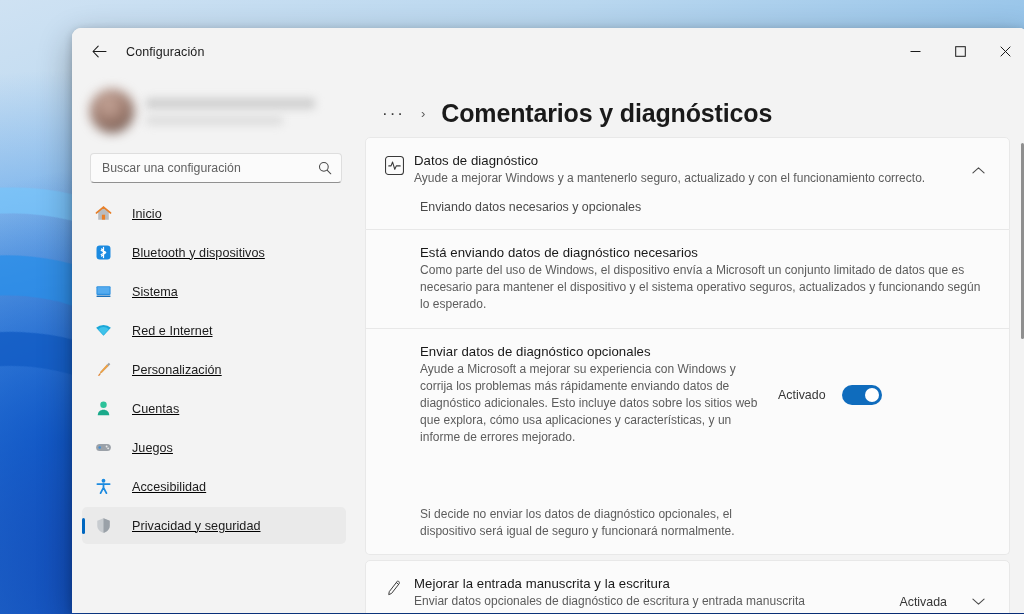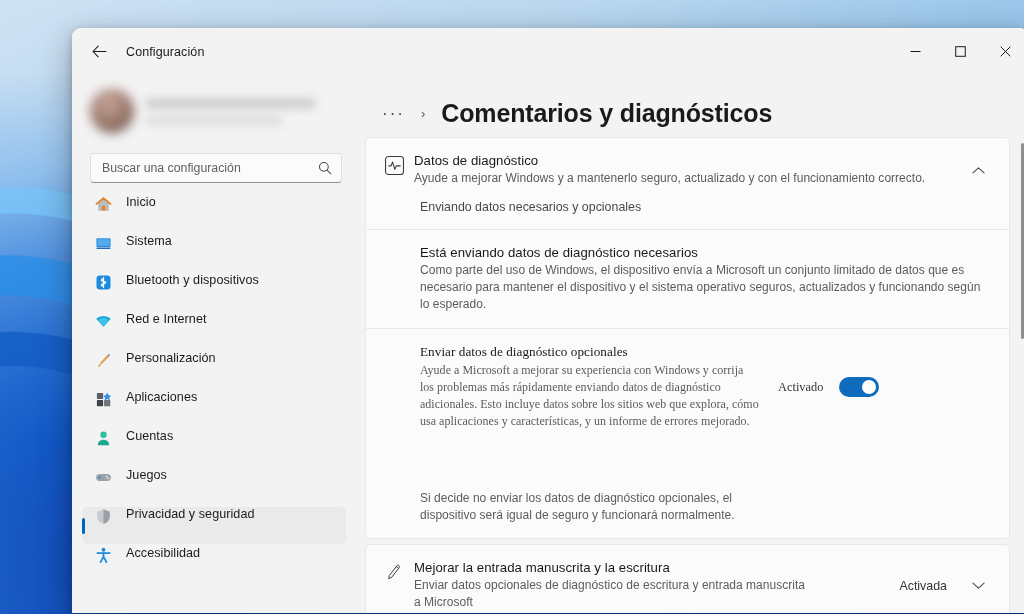--- a/index.html
+++ b/index.html
@@ -158,26 +158,27 @@
     margin-top: 12px;
     padding: 0 14px 0 10px;
     height: 440px;
     overflow: hidden;
     position: relative;
   }
   .navitem {
     position: relative;
     height: 37px;
     display: flex;
-    align-items: flex-start;
-    gap: 14px;
+    align-items: center;
+    gap: 20px;
     padding-left: 12px;
     border-radius: 5px;
     cursor: pointer;
     margin-bottom: 2px;
+    text-decoration: underline;
   }
   .navitem.selected { background: #eaeaea; }
   .navitem.selected::before {
     content: "";
     position: absolute;
     left: 0; top: 50%;
     transform: translateY(-50%);
     width: 3px; height: 16px;
     border-radius: 2px;
     background: #0067c0;
@@ -365,71 +366,60 @@
                 <path d="M9 2.2 L16.4 8.4 M9 2.2 L1.6 8.4" stroke="#e8802a" stroke-width="1.9" fill="none" stroke-linecap="round"></path>
                 <rect x="7.3" y="10.3" width="3.4" height="5.2" fill="#e8802a"></rect>
               </svg>
             </span>
             <span class="navlabel">Inicio</span>
           </div>
 
           <div class="navitem">
             <span class="navicon">
               <svg width="17" height="17" viewBox="0 0 18 18">
+                <rect x="1.6" y="1.6" width="14.8" height="14.8" rx="3.4" fill="#1b8ae0"></rect>
+                <path d="M7 5.2 L11.2 9 L7 12.8 M9 3.6 L9 14.4" stroke="#fff" stroke-width="1.35" fill="none" stroke-linecap="round" stroke-linejoin="round"></path>
+                <path d="M6.6 6.9 L11.2 9 M6.6 11.1 L11.2 9" stroke="#fff" stroke-width="1.35" fill="none" stroke-linecap="round"></path>
+              </svg>
+            </span>
+            <span class="navlabel">Bluetooth y dispositivos</span>
+          </div>
+
+          <div class="navitem">
+            <span class="navicon">
+              <svg width="17" height="17" viewBox="0 0 18 18">
                 <rect x="1.5" y="3.4" width="15" height="9.4" rx="1.1" fill="#2b90e0"></rect>
                 <rect x="2.6" y="4.4" width="12.8" height="7" fill="#54abef"></rect>
                 <rect x="1.5" y="13.2" width="15" height="1.5" rx=".7" fill="#1b6fb8"></rect>
               </svg>
             </span>
             <span class="navlabel">Sistema</span>
           </div>
 
           <div class="navitem">
             <span class="navicon">
               <svg width="17" height="17" viewBox="0 0 18 18">
-                <rect x="1.6" y="1.6" width="14.8" height="14.8" rx="3.4" fill="#1b8ae0"></rect>
-                <path d="M7 5.2 L11.2 9 L7 12.8 M9 3.6 L9 14.4" stroke="#fff" stroke-width="1.35" fill="none" stroke-linecap="round" stroke-linejoin="round"></path>
-                <path d="M6.6 6.9 L11.2 9 M6.6 11.1 L11.2 9" stroke="#fff" stroke-width="1.35" fill="none" stroke-linecap="round"></path>
-              </svg>
-            </span>
-            <span class="navlabel">Bluetooth y dispositivos</span>
-          </div>
-
-          <div class="navitem">
-            <span class="navicon">
-              <svg width="17" height="17" viewBox="0 0 18 18">
                 <path d="M1.2 6.2 A11.6 11.6 0 0 1 16.8 6.2 L9 14.6 Z" fill="#1aa7d8"></path>
                 <path d="M3.4 7.6 A8.2 8.2 0 0 1 14.6 7.6 L9 13.8 Z" fill="#3fc2ea"></path>
               </svg>
             </span>
             <span class="navlabel">Red e Internet</span>
           </div>
 
           <div class="navitem">
             <span class="navicon">
               <svg width="17" height="17" viewBox="0 0 18 18">
                 <path d="M14.6 1.8 L16.2 3.4 L7.4 12.2 L5.2 13.6 L5.8 11.4 Z" fill="#9aa0a6"></path>
                 <path d="M12.6 3.8 L14.2 5.4 L7.4 12.2 L5.2 13.6 L5.8 11.4 Z" fill="#f0a243"></path>
                 <path d="M5.0 13.0 L3.0 15.5 C4.6 15.8 5.6 15.0 5.9 13.7 Z" fill="#e08432"></path>
               </svg>
             </span>
             <span class="navlabel">Personalización</span>
           </div>
 
-          <div class="navitem">
-            <span class="navicon">
-              <svg width="17" height="17" viewBox="0 0 18 18">
-                <rect x="2" y="2" width="6.6" height="6.6" rx=".7" fill="#5a5f66"></rect>
-                <rect x="2" y="9.6" width="6.6" height="6.6" rx=".7" fill="#3f444a"></rect>
-                <rect x="9.6" y="9.6" width="6.6" height="6.6" rx=".7" fill="#6f757c"></rect>
-                <path d="M12.9 1.6 L14.3 4.5 L17.3 4.9 L15.1 7 L15.6 10 L12.9 8.6 L10.2 10 L10.7 7 L8.5 4.9 L11.5 4.5 Z" fill="#2b90e0"></path>
-              </svg>
-            </span>
-            <span class="navlabel">Aplicaciones</span>
-          </div>
 
           <div class="navitem">
             <span class="navicon">
               <svg width="17" height="17" viewBox="0 0 18 18">
                 <circle cx="9" cy="5" r="3.4" fill="#2cc29a"></circle>
                 <path d="M2.9 16.2 C2.9 12.4 5.6 10.2 9 10.2 C12.4 10.2 15.1 12.4 15.1 16.2 Z" fill="#1aa98a"></path>
               </svg>
             </span>
             <span class="navlabel">Cuentas</span>
           </div>
@@ -440,39 +430,39 @@
               <svg width="17" height="17" viewBox="0 0 18 18">
                 <rect x="1.2" y="5.2" width="15.6" height="7.6" rx="3.8" fill="#9ba1a8"></rect>
                 <circle cx="5" cy="9" r="1.35" fill="#3f8fd8"></circle>
                 <circle cx="12.3" cy="7.9" r="1.0" fill="#e8e9ea"></circle>
                 <circle cx="13.9" cy="9.9" r="1.0" fill="#e8e9ea"></circle>
               </svg>
             </span>
             <span class="navlabel">Juegos</span>
           </div>
 
-          <div class="navitem selected">
-            <span class="navicon">
-              <svg width="17" height="17" viewBox="0 0 18 18">
-                <path d="M9 1.3 L15.6 3.9 V9 C15.6 13.1 12.6 15.8 9 16.8 C5.4 15.8 2.4 13.1 2.4 9 V3.9 Z" fill="#c8ccd0"></path>
-                <path d="M9 1.3 L15.6 3.9 V9 C15.6 13.1 12.6 15.8 9 16.8 Z" fill="#9aa1a8"></path>
-              </svg>
-            </span>
-            <span class="navlabel">Privacidad y seguridad</span>
-          </div>
-
           <div class="navitem">
             <span class="navicon">
               <svg width="17" height="17" viewBox="0 0 18 18">
                 <circle cx="9" cy="2.9" r="2.0" fill="#1b8ae0"></circle>
                 <path d="M2.5 6.4 H15.5" stroke="#1b8ae0" stroke-width="1.9" stroke-linecap="round"></path>
                 <path d="M9 6.4 L9 10.2 L5.9 16 M9 10.2 L12.1 16" stroke="#1b8ae0" stroke-width="1.9" fill="none" stroke-linecap="round"></path>
               </svg>
             </span>
             <span class="navlabel">Accesibilidad</span>
+          </div>
+
+          <div class="navitem selected">
+            <span class="navicon">
+              <svg width="17" height="17" viewBox="0 0 18 18">
+                <path d="M9 1.3 L15.6 3.9 V9 C15.6 13.1 12.6 15.8 9 16.8 C5.4 15.8 2.4 13.1 2.4 9 V3.9 Z" fill="#c8ccd0"></path>
+                <path d="M9 1.3 L15.6 3.9 V9 C15.6 13.1 12.6 15.8 9 16.8 Z" fill="#9aa1a8"></path>
+              </svg>
+            </span>
+            <span class="navlabel">Privacidad y seguridad</span>
           </div>
 
         </div>
 
       </div>
 
       <div class="main">
 
         <div class="bread">
           <div class="bread-dots">···</div>
@@ -508,21 +498,21 @@
           <div class="card grp-mid">
             <div class="row" style="padding-left:54px;justify-content:flex-end;">
               <div class="row-main">
                 <div class="row-title">Está enviando datos de diagnóstico necesarios</div>
                 <div class="row-desc">Como parte del uso de Windows, el dispositivo envía a Microsoft un conjunto limitado de datos que es necesario para mantener el dispositivo y el sistema operativo seguros, actualizados y funcionando según lo esperado.</div>
               </div>
             </div>
           </div>
 
           <div class="card grp-end">
-            <div class="row" style="padding-left:54px; padding-bottom:8px;font-family:Liberation Serif, serif;">
+            <div class="row" style="padding-left:54px; padding-bottom:8px;">
               <div class="row-main" style="max-width:340px;">
                 <div class="row-title">Enviar datos de diagnóstico opcionales</div>
                 <div class="row-desc">Ayude a Microsoft a mejorar su experiencia con Windows y corrija los problemas más rápidamente enviando datos de diagnóstico adicionales. Esto incluye datos sobre los sitios web que explora, cómo usa aplicaciones y características, y un informe de errores mejorado.</div>
               </div>
               <div class="row-right">
                 <span class="right-label">Activado</span>
                 <div class="toggle">
                   <div class="knob"></div>
                 </div>
               </div>

